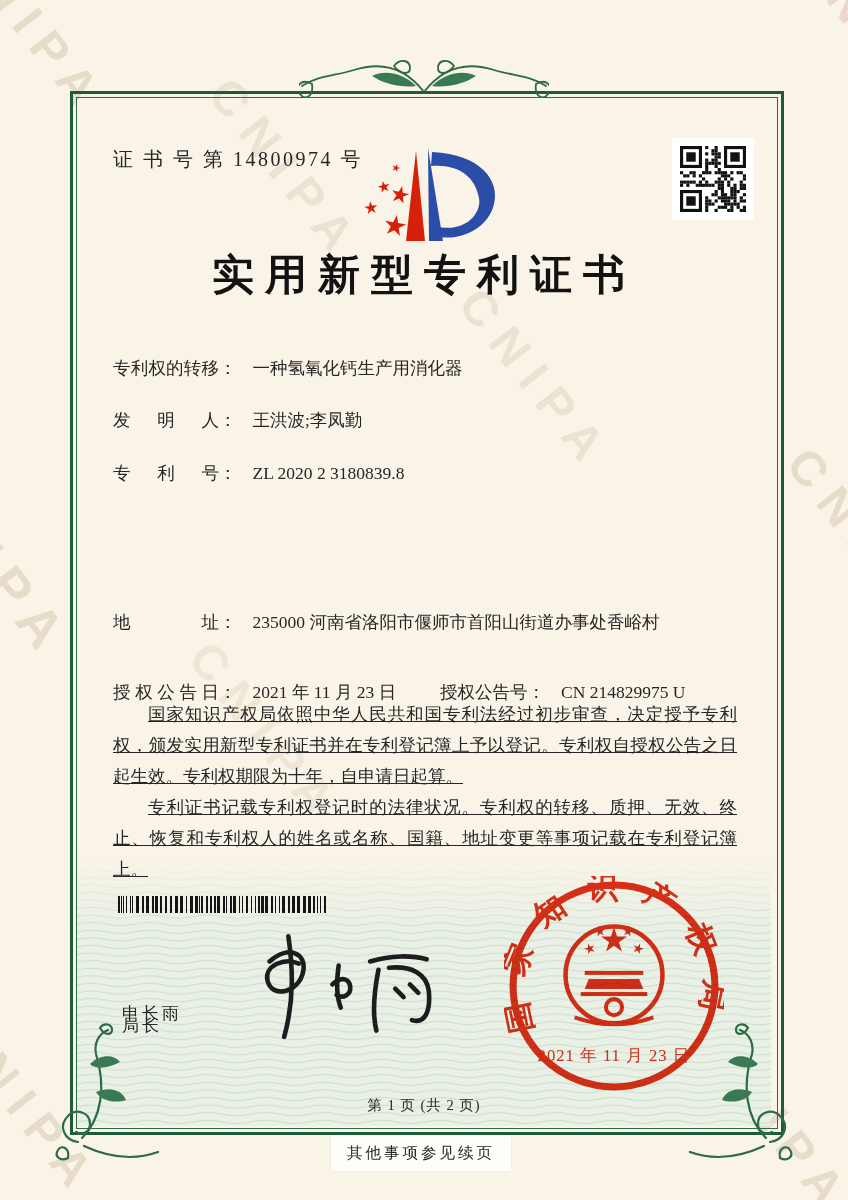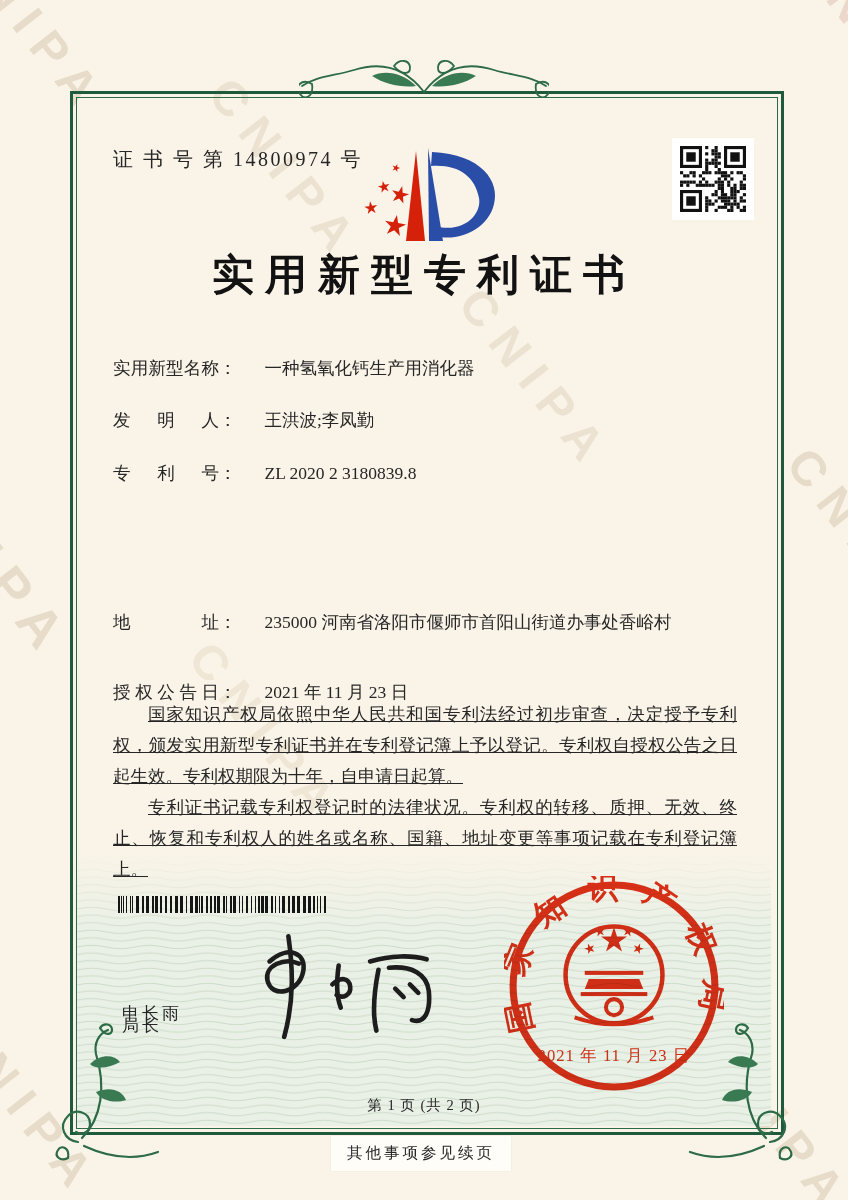--- a/index.html
+++ b/index.html
@@ -41,21 +41,21 @@
 
   .qr-box{position:absolute;left:672px;top:138px;width:82px;height:82px;background:#fff;z-index:4;}
   .qr-box svg{position:absolute;left:8px;top:8px;}
 
   .title{position:absolute;left:70px;top:247px;width:708px;text-align:center;font-size:42px;
          font-weight:bold;letter-spacing:11px;color:#121212;z-index:4;}
 
   .row{position:absolute;left:113px;font-size:17.5px;white-space:nowrap;z-index:4;}
   .flabel{display:inline-block;width:106px;text-align:justify;text-align-last:justify;
           text-justify:inter-character;vertical-align:bottom;}
-  .fvalue{margin-left:28px;}
+  .fvalue{margin-left:16px;}
   .r1{top:356px;} .r2{top:408px;} .r3{top:461px;} .r4{top:516px;}
   .r5{top:563px;} .r6{top:610px;} .r7{top:680px;}
   .grant2{position:absolute;left:327px;top:0;}
 
   .body{position:absolute;left:113px;top:699px;width:624px;font-size:17.5px;line-height:31px;
         text-align:justify;z-index:4;text-decoration:underline;}
   .body p{margin:0;text-indent:2em;}
 
   .barcode{position:absolute;left:118px;top:896px;width:224px;height:17px;z-index:4;font-size:0;}
   .barcode i{display:inline-block;height:17px;background:#151515;}
@@ -307,33 +307,36 @@
         <rect x="45" y="60" width="3" height="3" fill="#111"></rect>
         <rect x="48" y="60" width="3" height="3" fill="#111"></rect>
         <rect x="57" y="60" width="3" height="3" fill="#111"></rect>
         <rect x="60" y="60" width="3" height="3" fill="#111"></rect>
       </svg>
   </div>
 
   <div class="title">实用新型专利证书</div>
 
   <div class="row r1">
-    <span class="flabel">实用新型名称</span><span>：</span><span class="fvalue">一种氢氧化钙生产用消化器</span>
+    <span class="flabel">专利权的转移</span><span>：</span><span class="fvalue">一种氢氧化钙生产用消化器</span>
   </div>
   <div class="row r2">
     <span class="flabel">发明人</span><span>：</span><span class="fvalue">王洪波;李凤勤</span>
   </div>
   <div class="row r3">
     <span class="flabel">专利号</span><span>：</span><span class="fvalue">ZL 2020 2 3180839.8</span>
   </div>
   <div class="row r6">
     <span class="flabel">地址</span><span>：</span><span class="fvalue">235000  河南省洛阳市偃师市首阳山街道办事处香峪村</span>
   </div>
   <div class="row r7">
     <span class="flabel">授权公告日</span><span>：</span><span class="fvalue">2021 年 11 月 23 日</span>
+    <span class="grant2">
+      <span>授权公告号</span><span>：</span><span class="fvalue">CN 214829975 U</span>
+    </span>
   </div>
 
   <div class="body">
     <p>国家知识产权局依照中华人民共和国专利法经过初步审查，决定授予专利权，颁发实用新型专利证书并在专利登记簿上予以登记。专利权自授权公告之日起生效。专利权期限为十年，自申请日起算。</p>
     <p>专利证书记载专利权登记时的法律状况。专利权的转移、质押、无效、终止、恢复和专利权人的姓名或名称、国籍、地址变更等事项记载在专利登记簿上。</p>
   </div>
 
   <div class="barcode"><i style="width:2px;margin-right:1px"></i><i style="width:1px;margin-right:1px"></i><i style="width:1px;margin-right:2px"></i><i style="width:1px;margin-right:3px"></i><i style="width:1px;margin-right:1px"></i><i style="width:1px;margin-right:3px"></i><i style="width:3px;margin-right:3px"></i><i style="width:2px;margin-right:2px"></i><i style="width:3px;margin-right:3px"></i><i style="width:2px;margin-right:1px"></i><i style="width:3px;margin-right:2px"></i><i style="width:2px;margin-right:3px"></i><i style="width:2px;margin-right:3px"></i><i style="width:2px;margin-right:3px"></i><i style="width:3px;margin-right:2px"></i><i style="width:3px;margin-right:3px"></i><i style="width:1px;margin-right:3px"></i><i style="width:3px;margin-right:2px"></i><i style="width:3px;margin-right:1px"></i><i style="width:1px;margin-right:1px"></i><i style="width:2px;margin-right:3px"></i><i style="width:2px;margin-right:2px"></i><i style="width:2px;margin-right:2px"></i><i style="width:2px;margin-right:1px"></i><i style="width:3px;margin-right:3px"></i><i style="width:2px;margin-right:1px"></i><i style="width:1px;margin-right:3px"></i><i style="width:2px;margin-right:1px"></i><i style="width:3px;margin-right:3px"></i><i style="width:1px;margin-right:2px"></i><i style="width:1px;margin-right:3px"></i><i style="width:2px;margin-right:3px"></i><i style="width:1px;margin-right:3px"></i><i style="width:1px;margin-right:2px"></i><i style="width:2px;margin-right:1px"></i><i style="width:3px;margin-right:1px"></i><i style="width:3px;margin-right:3px"></i><i style="width:2px;margin-right:2px"></i><i style="width:1px;margin-right:3px"></i><i style="width:1px;margin-right:2px"></i><i style="width:3px;margin-right:3px"></i><i style="width:2px;margin-right:2px"></i><i style="width:3px;margin-right:2px"></i><i style="width:3px;margin-right:3px"></i><i style="width:3px;margin-right:2px"></i><i style="width:3px;margin-right:2px"></i><i style="width:2px;margin-right:2px"></i><i style="width:1px;margin-right:2px"></i><i style="width:1px;margin-right:3px"></i><i style="width:2px;margin-right:1px"></i></div>
 
   <div class="signer signer-title">局长</div>

